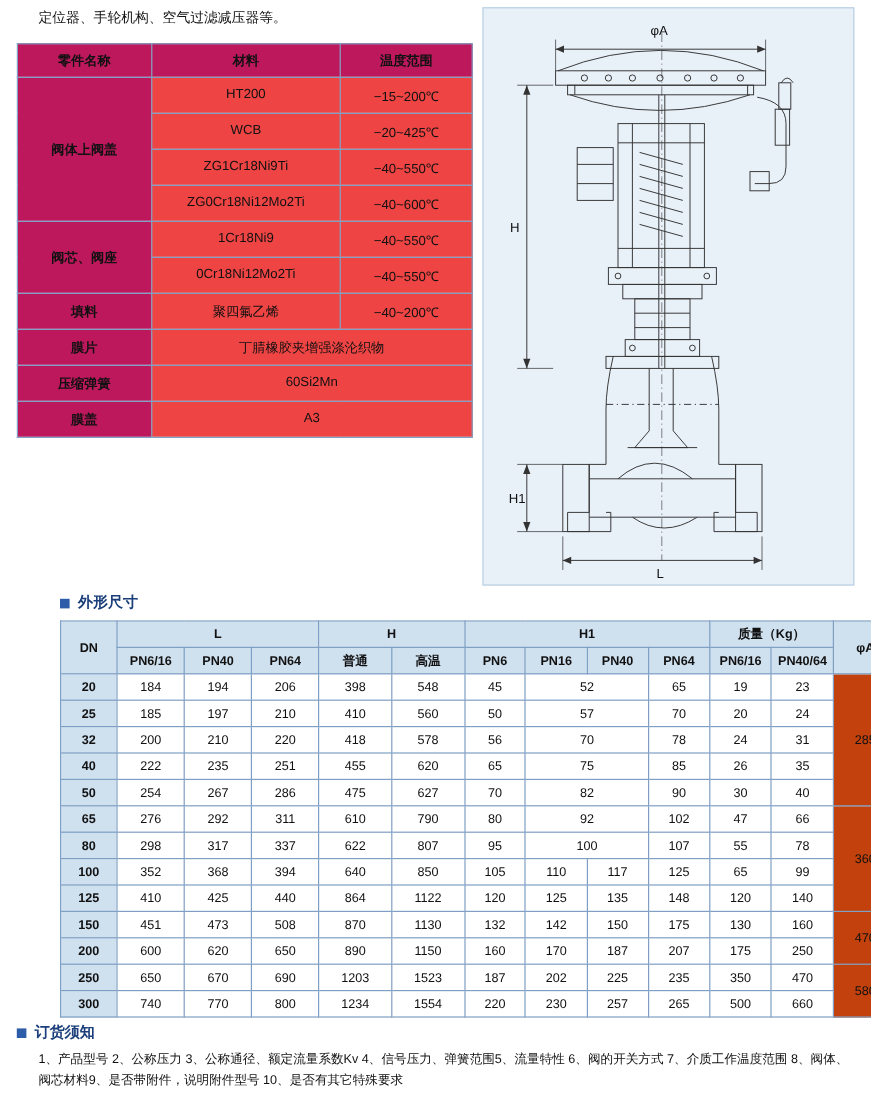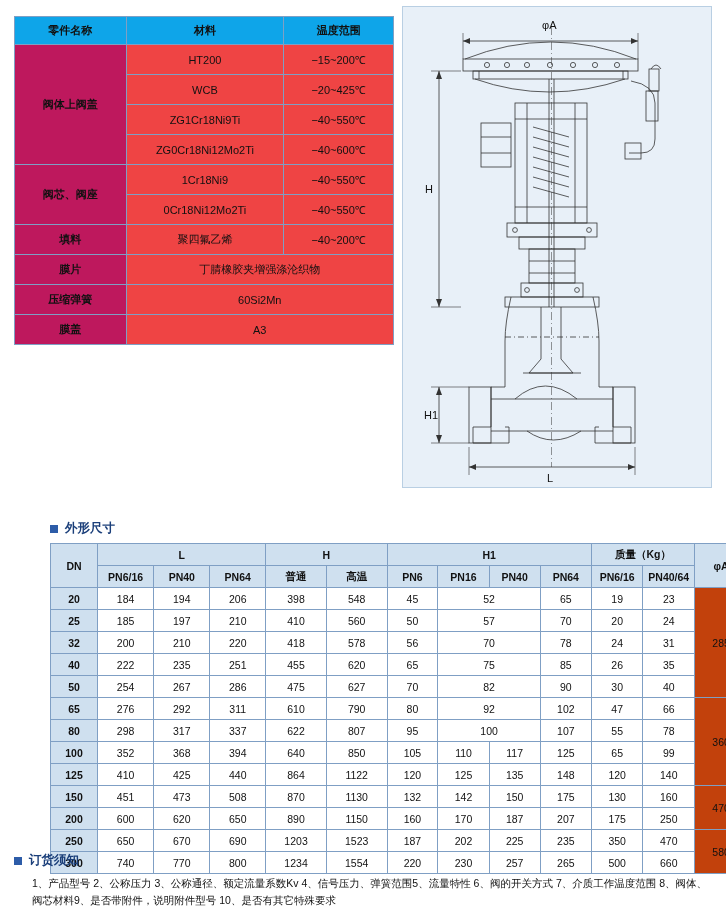--- a/index.html
+++ b/index.html
@@ -41,21 +41,21 @@
   .mat-table td, .mat-table th {
     border: 1px solid #7f9fc4;
     text-align: center;
     vertical-align: middle;
     height: 30px;
     padding: 2px 3px;
     background: #ef4444;
     font-weight: normal;
   }
   .mat-table thead th {
-    background: #0ea5e9;
+    background: #be185d;
     font-weight: bold;
     height: 28px;
   }
   .mat-table td.namecol {
     background: #be185d;
     font-weight: bold;
     width: 112px;
   }
   .mat-table td.matcol { width: 158px; }
   .mat-table td.tempcol { width: 110px; }
@@ -63,21 +63,21 @@
   
   .drawing {
     position: absolute; left: 402px; top: 6px;
     width: 310px; height: 482px;
     background: #e8f0f8;
     border: 1px solid #b9cfe3;
   }
   .drawing svg { display: block; }
 
   
-  .dims { position: absolute; left: 14px; top: 520px; width: 698px; padding-left: 36px; }
+  .dims { position: absolute; left: 14px; top: 494px; width: 698px; padding-left: 36px; }
   .dim-table {
     width: 698px; border: 1px solid #7f9fc4; font-size: 10.5px;
     margin-top: 4px;
   }
   .dim-table th, .dim-table td {
     border: 1px solid #7f9fc4;
     text-align: center; vertical-align: middle;
     height: 22px; padding: 1px 2px;
     font-weight: normal; background: #ffffff;
   }
@@ -89,20 +89,21 @@
   .order { position: absolute; left: 14px; top: 852px; width: 700px; }
   .order-body { padding-left: 18px; font-size: 10.5px; line-height: 1.65; }
 </style>
 </head>
 <body>
 
 <div class="page">
 
   <div class="topleft">
 
+    <div class="sec-body accessory-text">定位器、手轮机构、空气过滤减压器等。</div>
 
     <div class="mat-wrap">
 
       <table class="mat-table">
         <thead>
           <tr>
             <th class="namecol">零件名称</th>
             <th class="matcol">材料</th>
             <th class="tempcol">温度范围</th>
           </tr>

